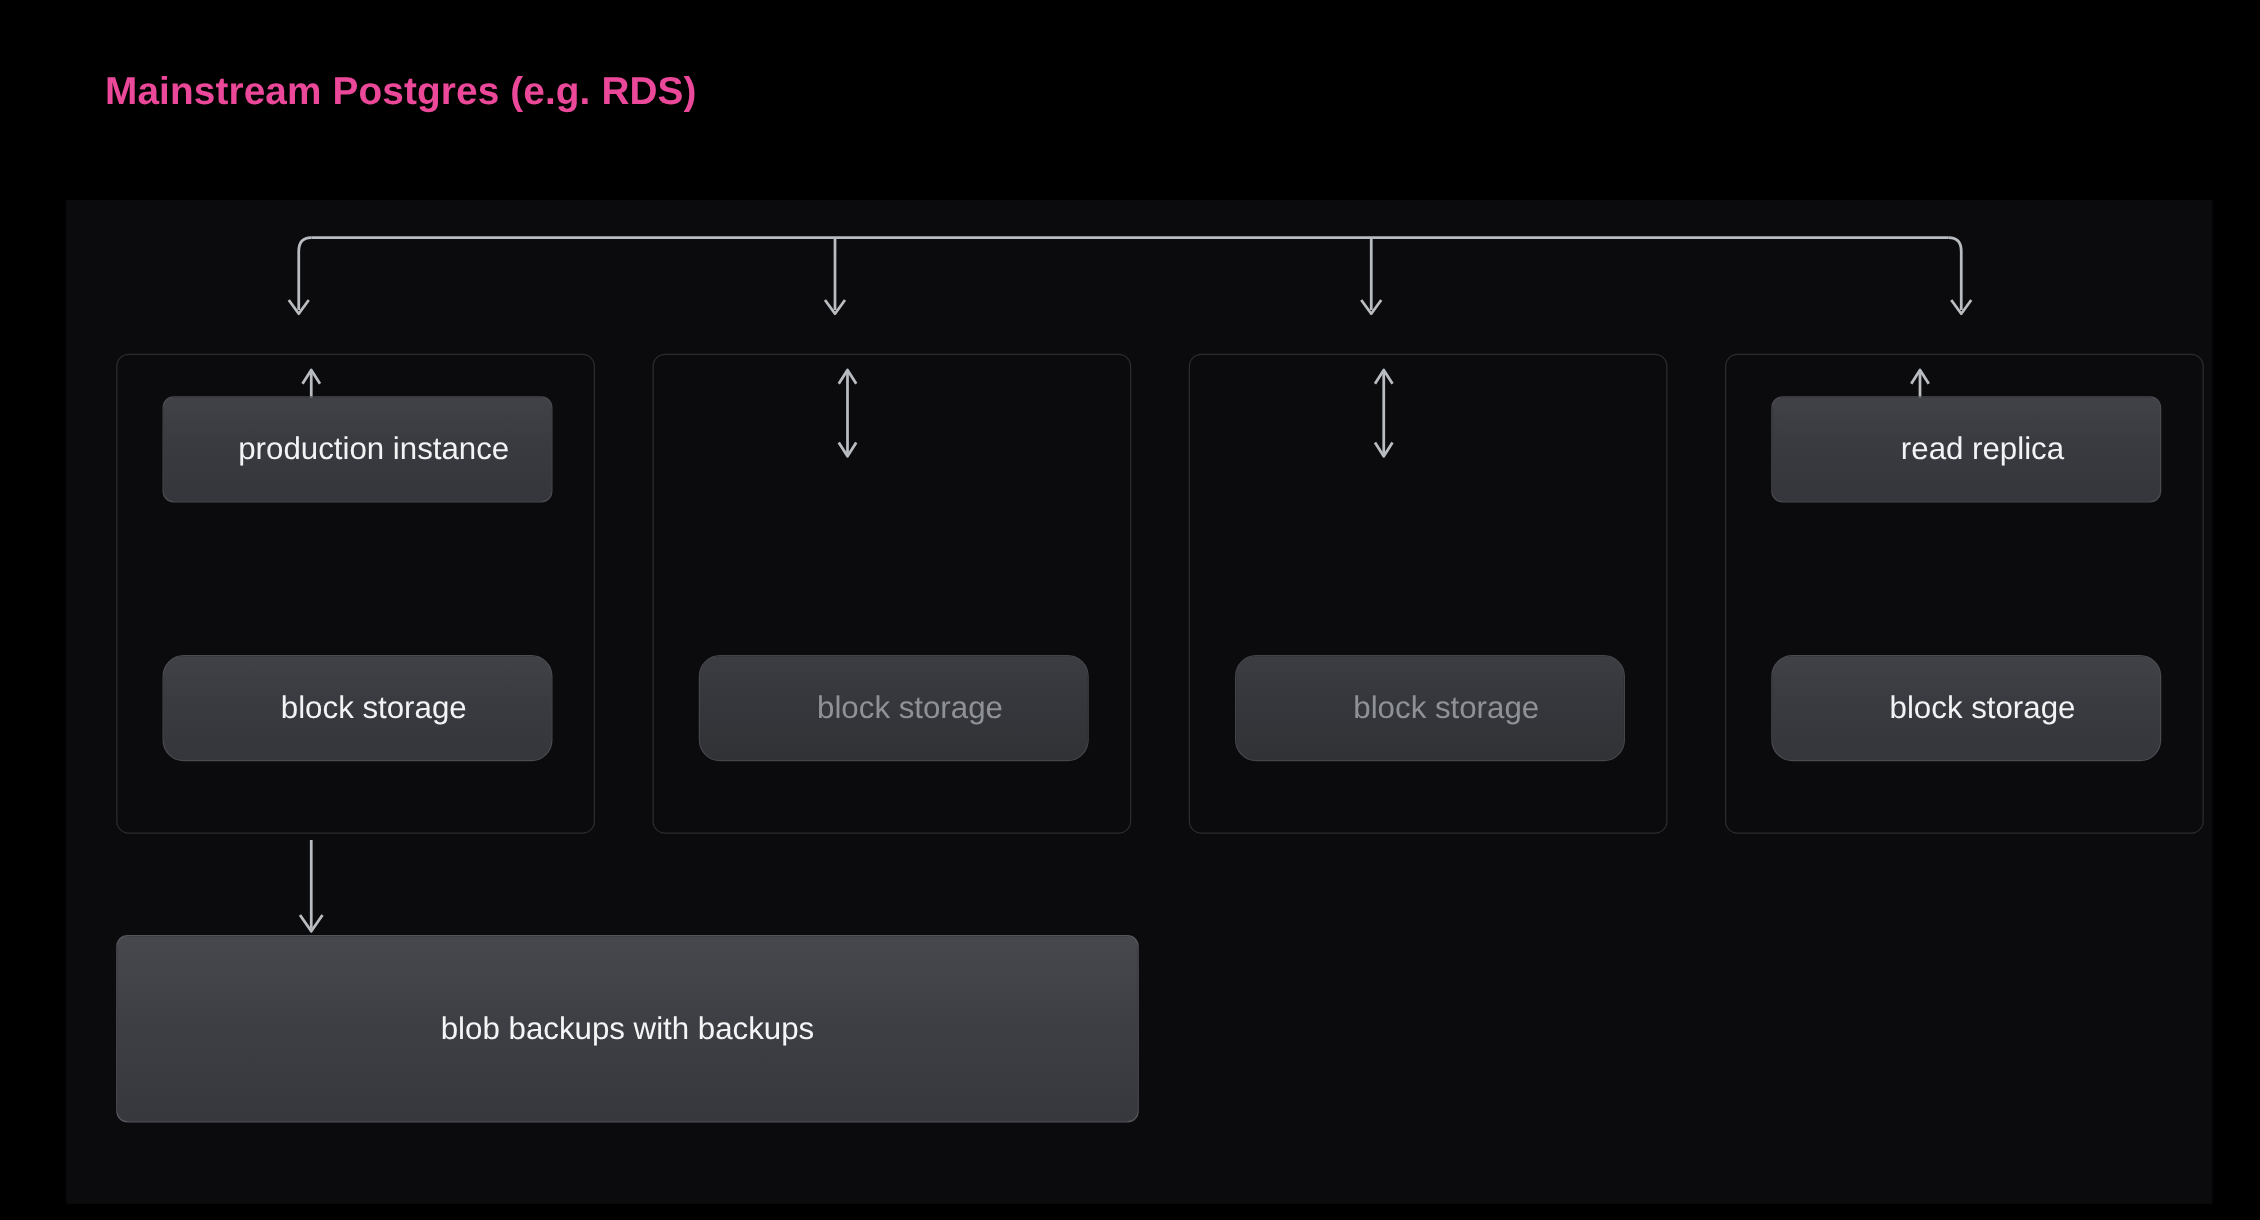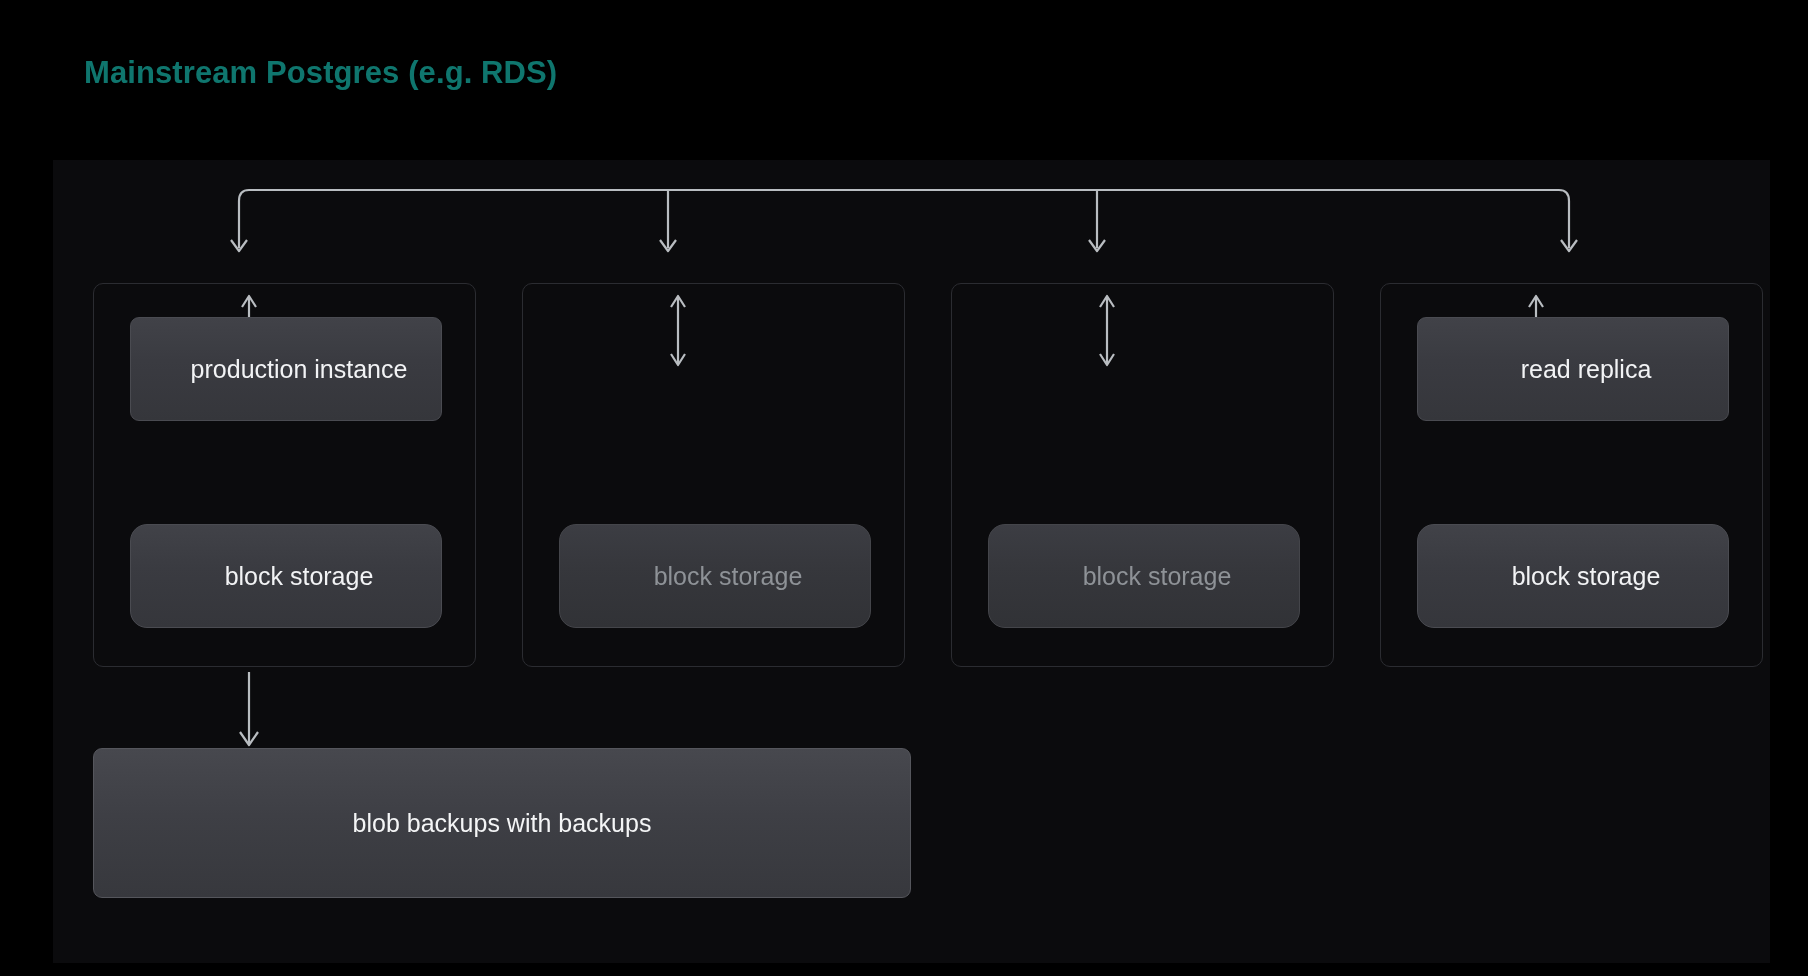--- a/index.html
+++ b/index.html
@@ -19,21 +19,21 @@
     background: #000000;
   }
 
   
   .title {
     position: absolute;
     left: 84px;
     top: 55px;
     font-size: 31px;
     font-weight: bold;
-    color: #0f766e;
+    color: #ec4899;
     letter-spacing: 0.1px;
     white-space: nowrap;
   }
 
   
   .canvas {
     position: absolute;
     left: 53px;
     top: 160px;
     width: 1717px;
@@ -64,21 +64,21 @@
   .group.g1 { left: 40px;   width: 383px; }
   .group.g2 { left: 469px;  width: 383px; }
   .group.g3 { left: 898px;  width: 383px; }
   .group.g4 { left: 1327px; width: 383px; }
 
   
   .node {
     position: absolute;
     left: 36px;
     width: 312px;
-    height: 104px;
+    height: 85px;
     border-radius: 9px;
     border: 1px solid #4a4b51;
     background: linear-gradient(180deg, #414248 0%, #3a3b41 42%, #35363b 100%);
     box-sizing: border-box;
     display: flex;
     align-items: center;
     justify-content: center;
     font-size: 25px;
     color: #f2f3f5;
     white-space: nowrap;

